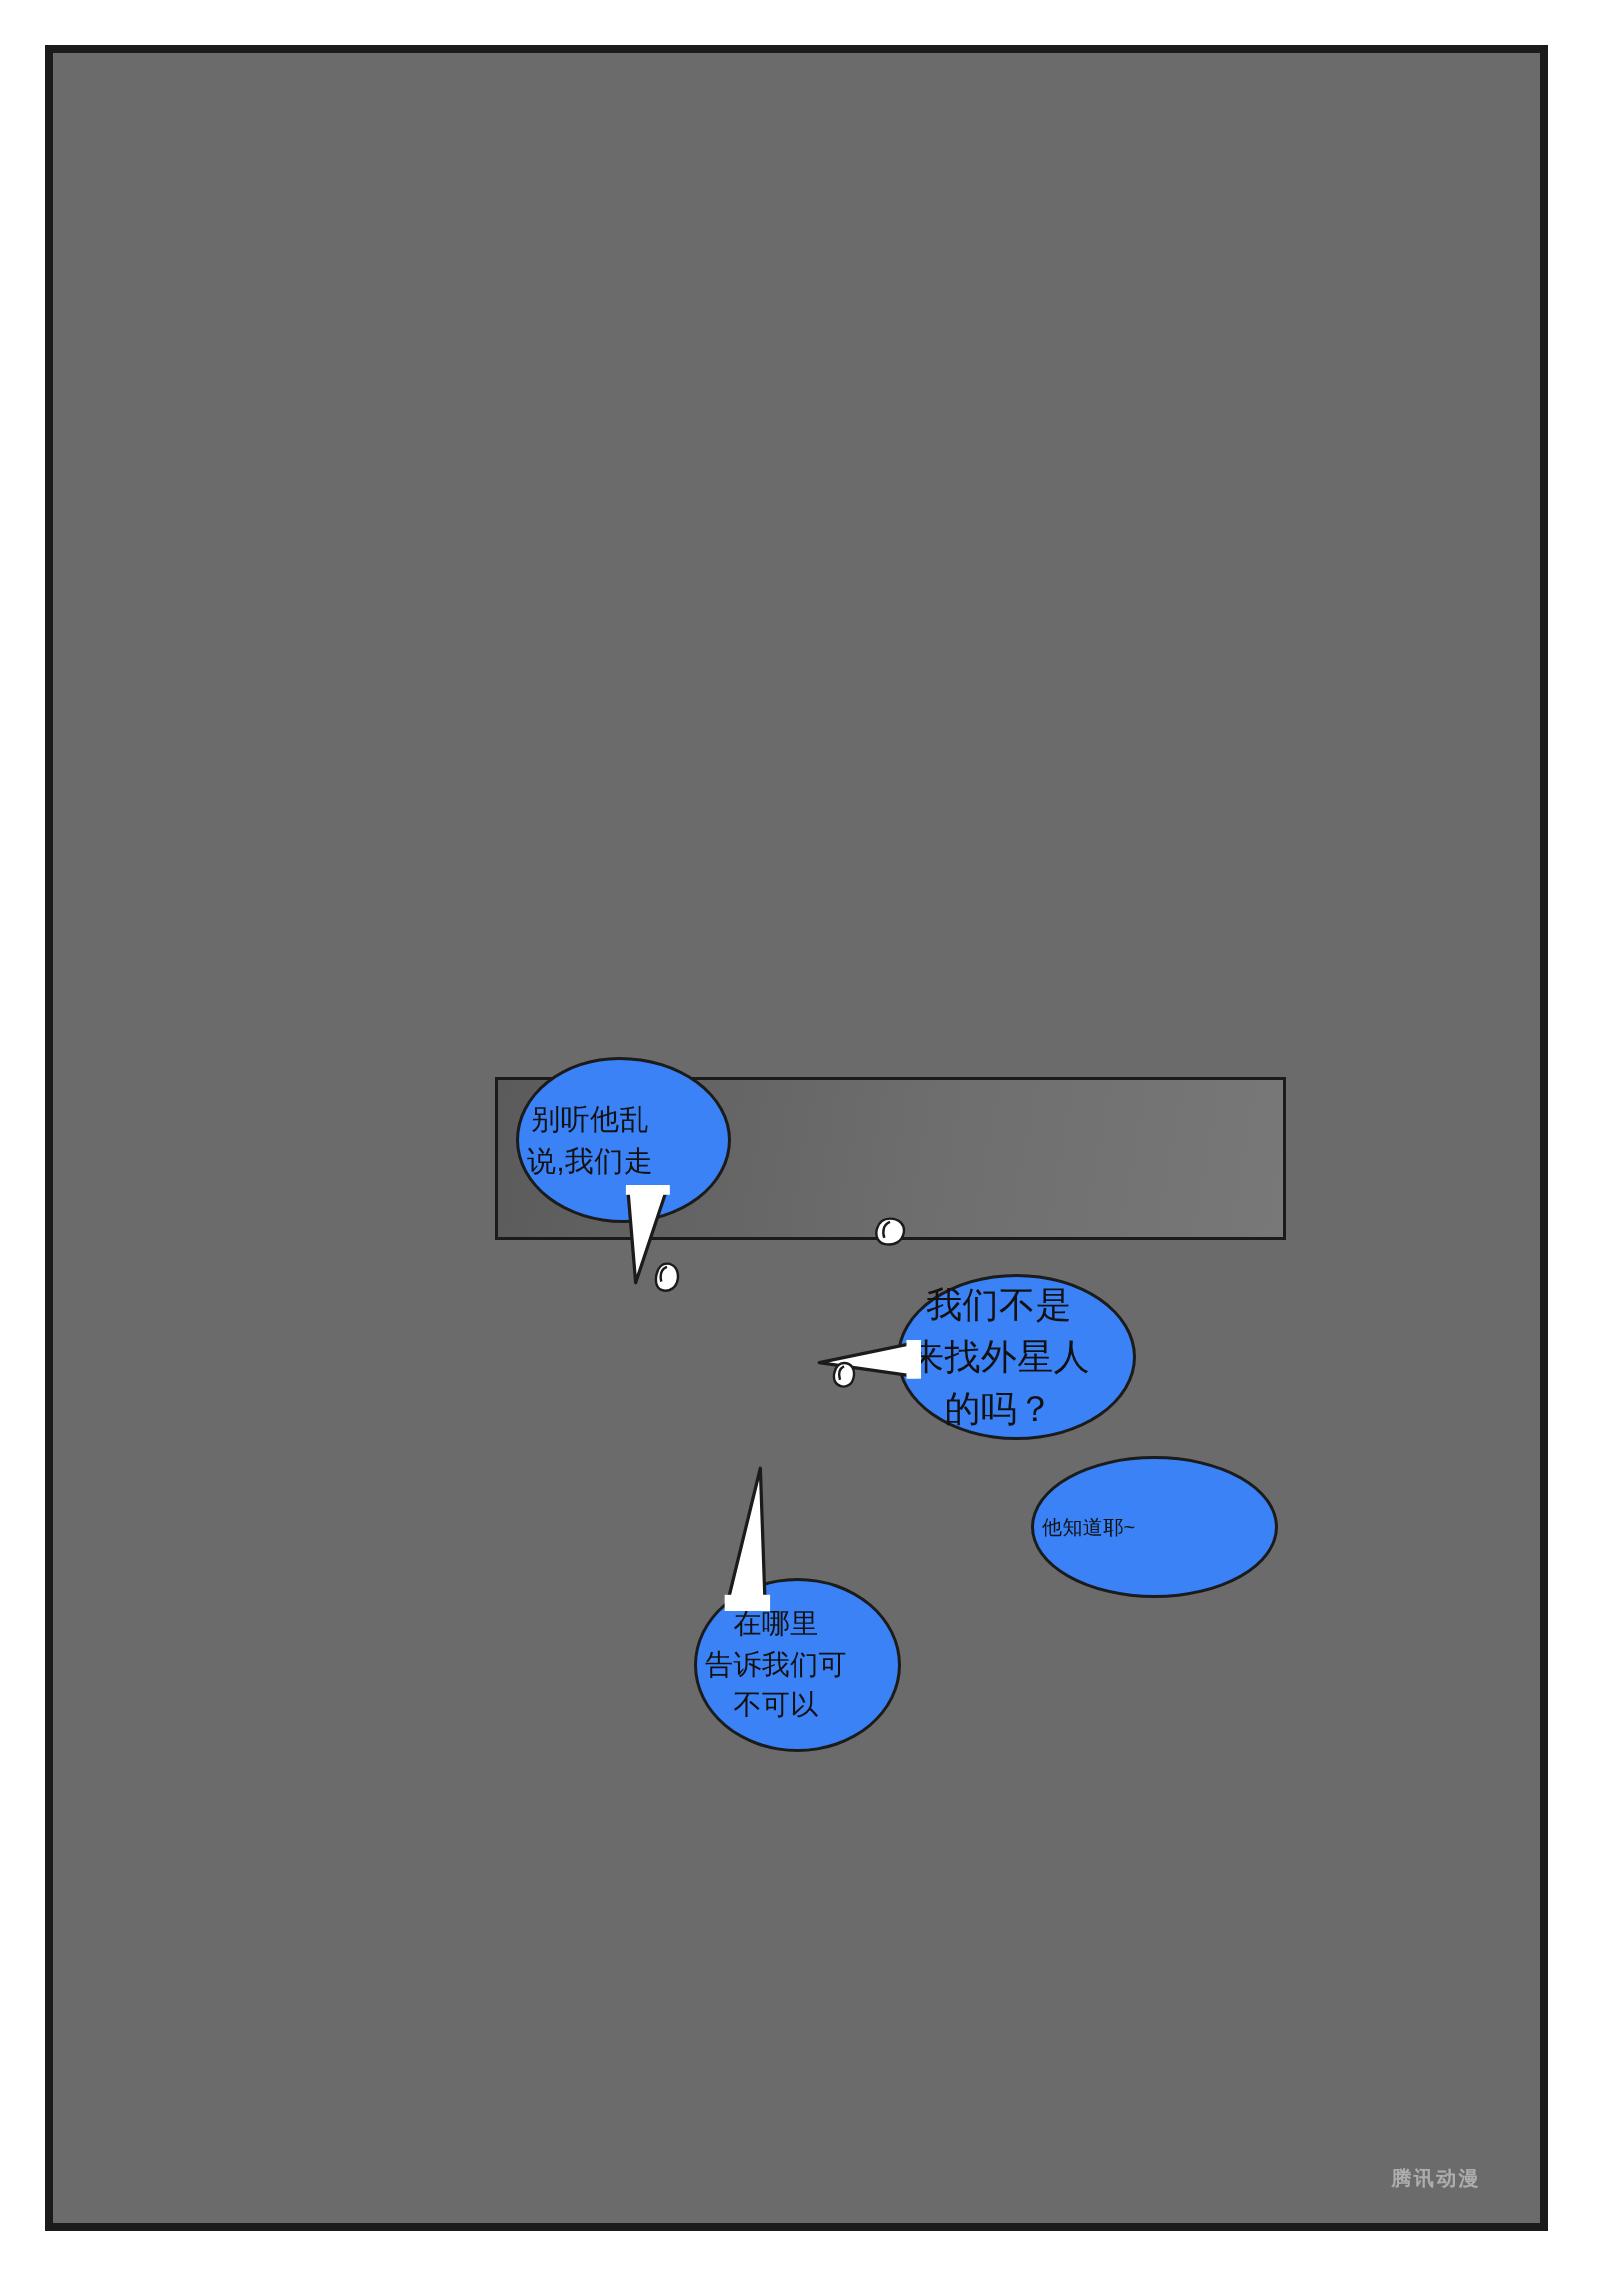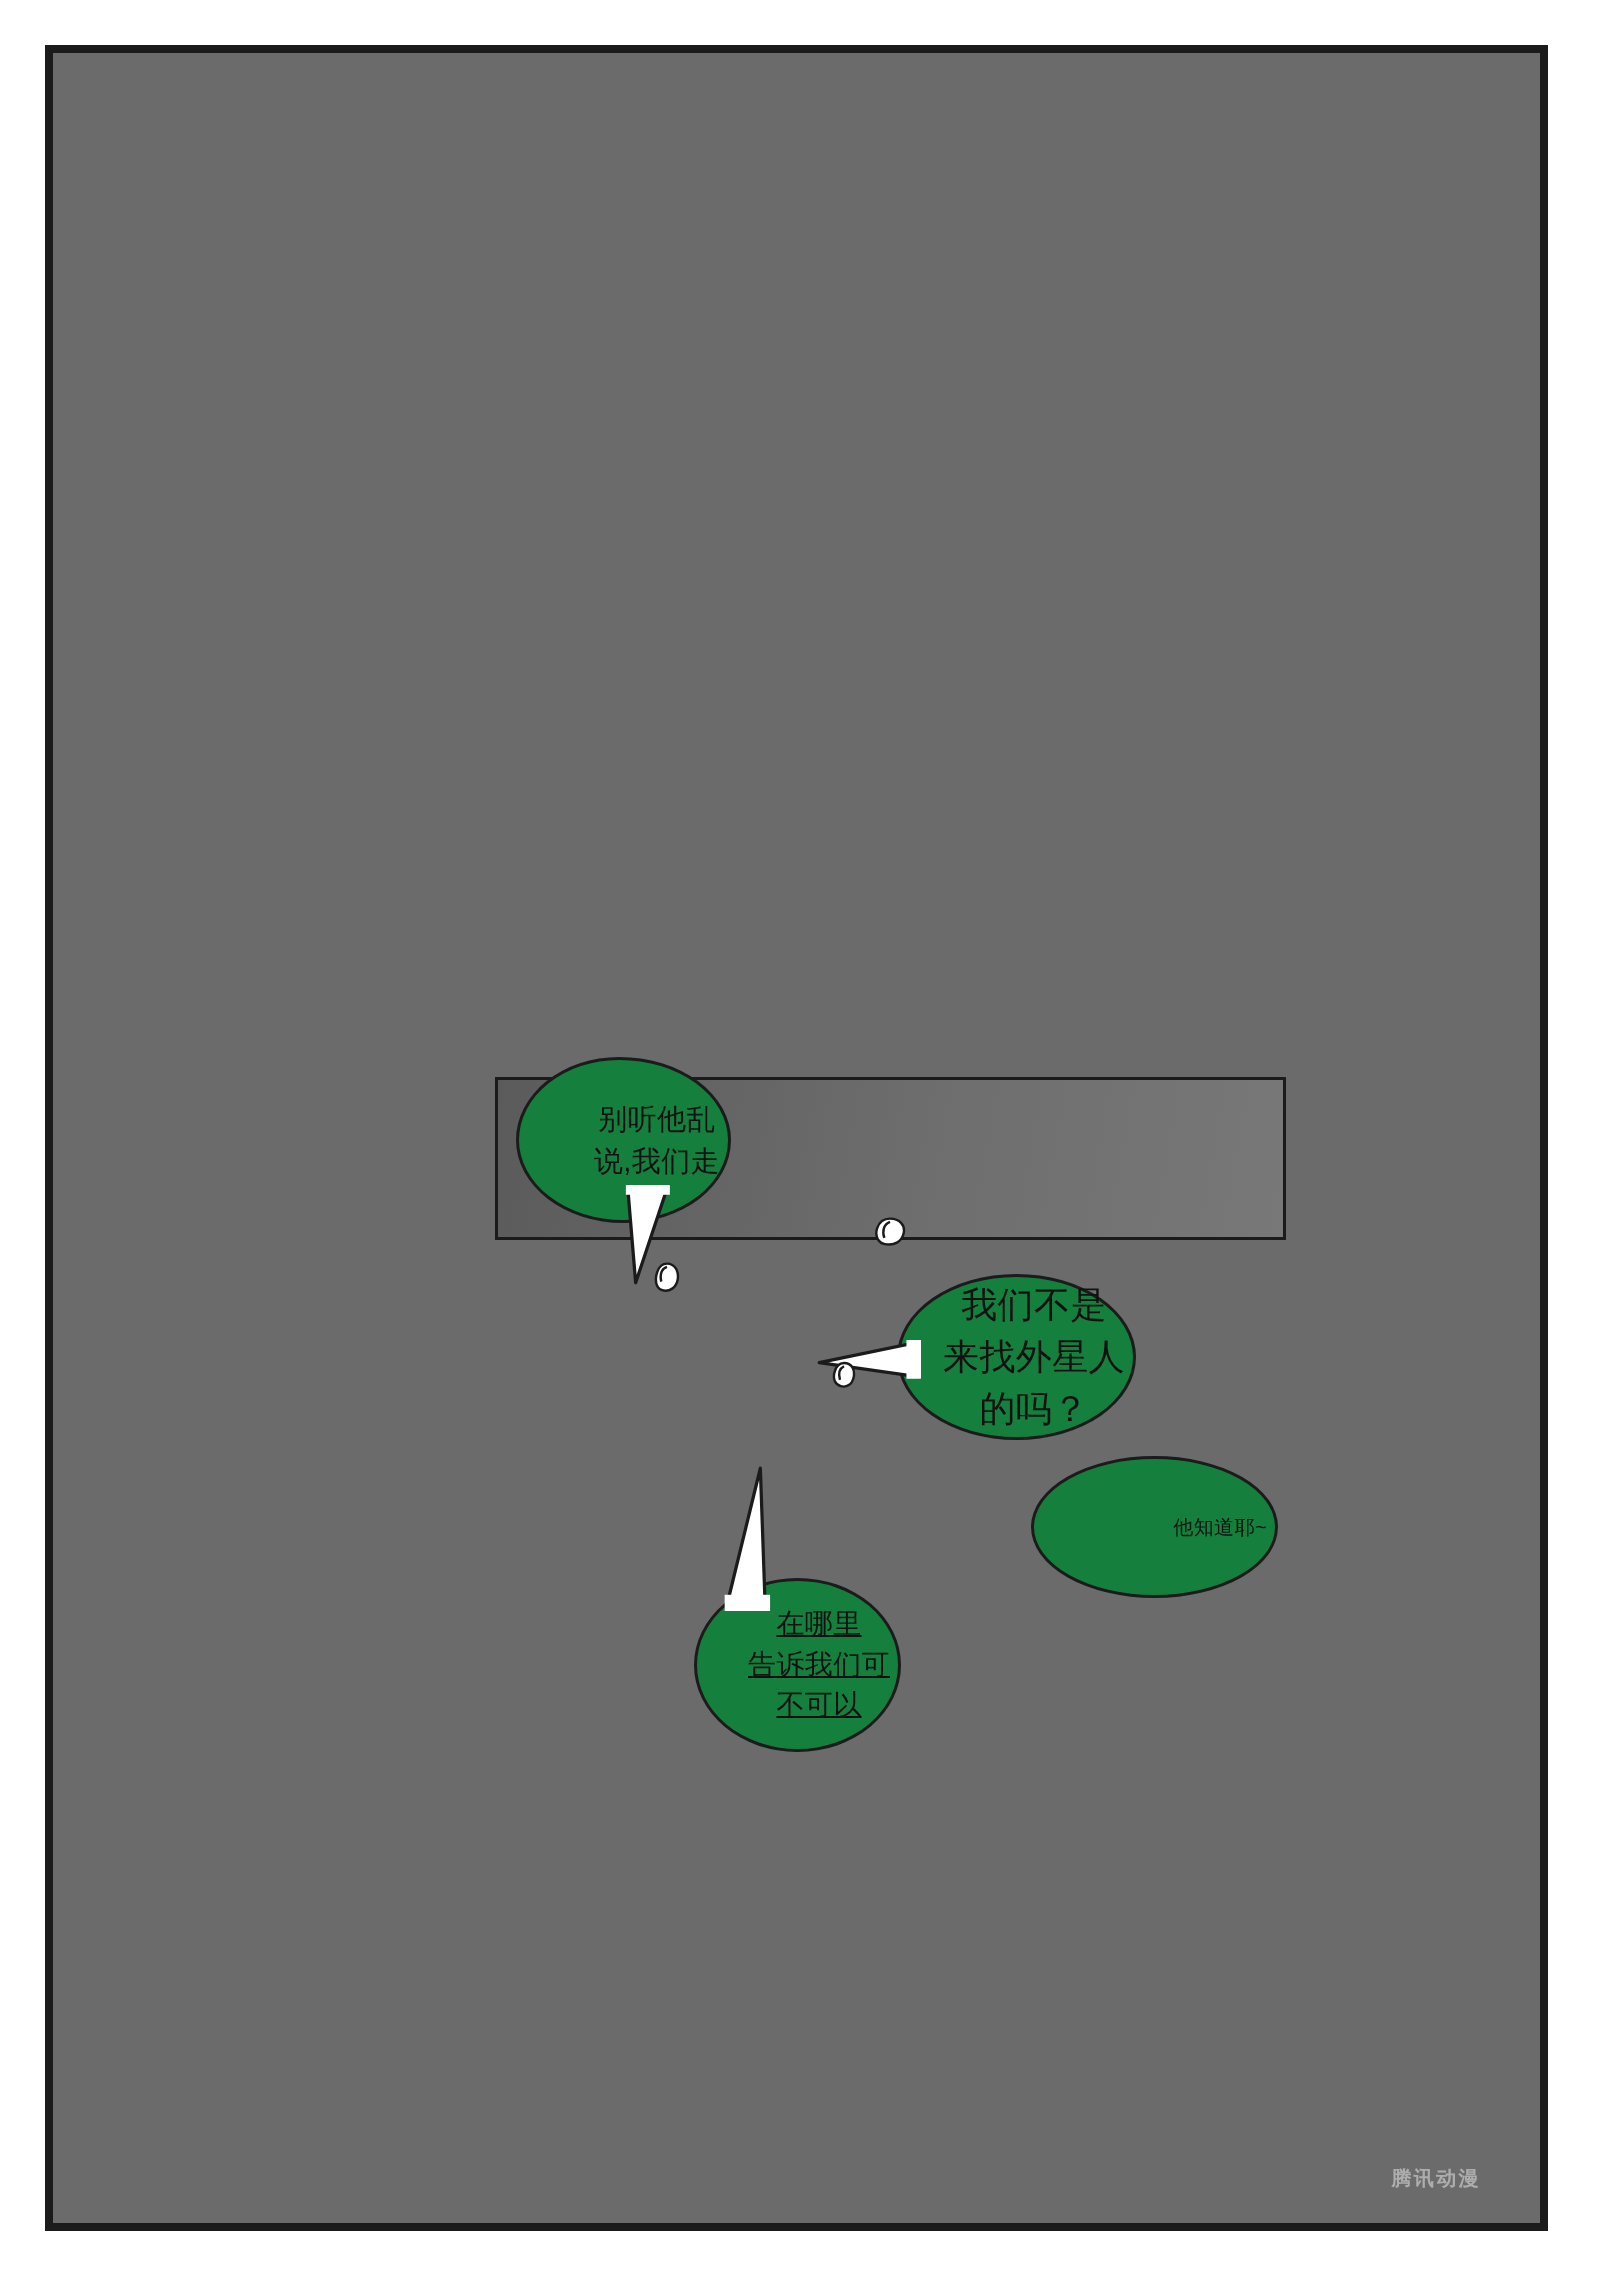--- a/index.html
+++ b/index.html
@@ -42,27 +42,27 @@
     width: 791px;
     height: 163px;
     background: linear-gradient(100deg, #5b5b5b 0%, #6e6e6e 55%, #787878 100%);
     border: 3.2px solid #1b1b1b;
     box-sizing: border-box;
   }
 
   
   .bubble {
     position: absolute;
-    background: #15803d;
+    background: #3b82f6;
     border: 3.2px solid #1b1b1b;
     border-radius: 50% / 50%;
     box-sizing: border-box;
     display: flex;
     align-items: center;
-    justify-content: flex-end;
+    justify-content: flex-start;
     text-align: center;
     color: #111111;
     line-height: 1.45;
     letter-spacing: 0.4px;
     z-index: 5;
   }
   .bubble .txt {
     display: block;
     white-space: pre-line;
     padding: 0 8px;
@@ -89,21 +89,20 @@
     width: 247px;
     height: 142px;
     font-size: 20px;
   }
   #bubble-4 {
     left: 641px;
     top: 1525px;
     width: 207px;
     height: 174px;
     font-size: 28px;
-    text-decoration: underline;
   }
 
   
   .tail {
     position: absolute;
     z-index: 6;
     pointer-events: none;
   }
   #tail-1 { left: 568px; top: 1132px; width: 114px; height: 114px; }
   #tail-2 { left: 763px; top: 1274px; width: 105px; height: 89px; }

